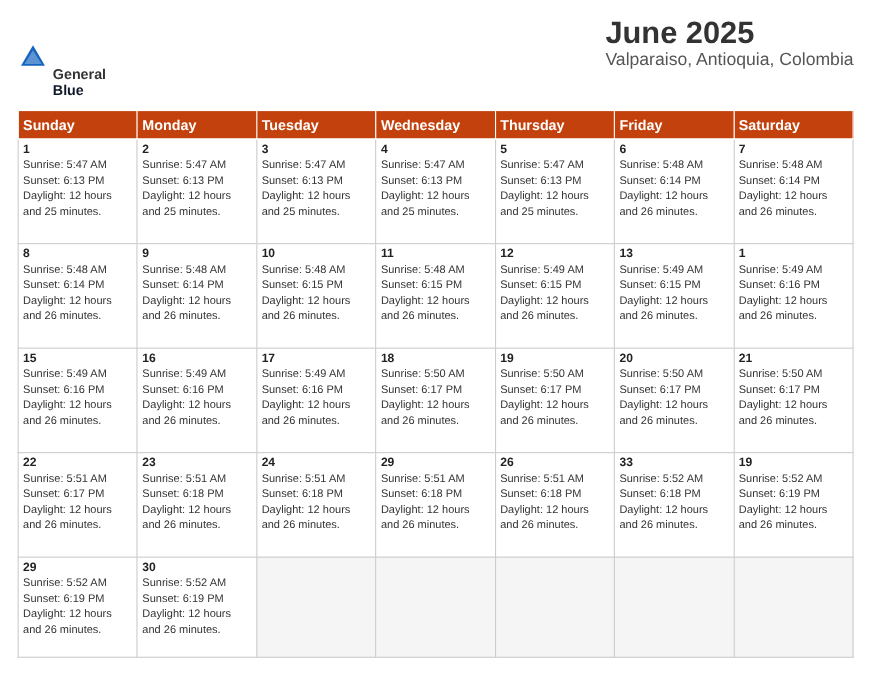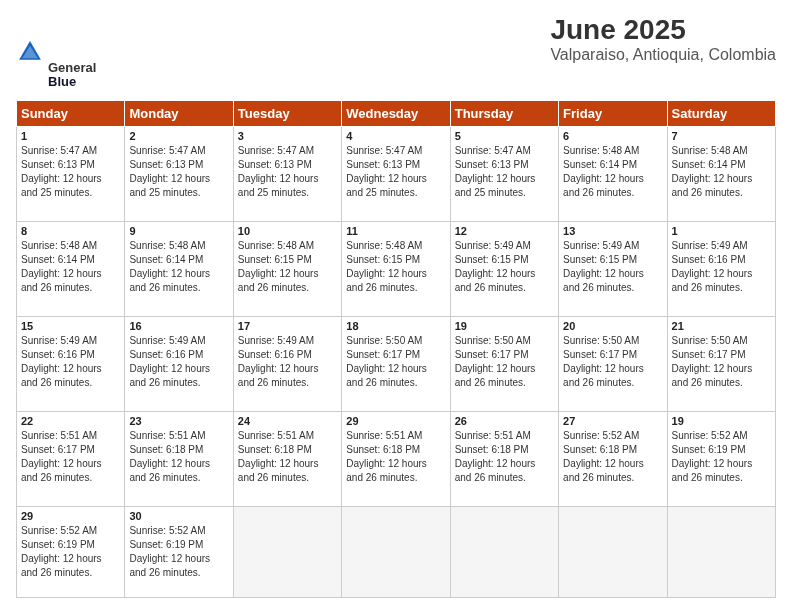--- a/index.html
+++ b/index.html
@@ -314,21 +314,21 @@
 and 26 minutes.</div>
           </td>
           <td>
             <span class="day-num">26</span>
             <div class="day-info" style="white-space: pre-line;">Sunrise: 5:51 AM
 Sunset: 6:18 PM
 Daylight: 12 hours
 and 26 minutes.</div>
           </td>
           <td>
-            <span class="day-num">27</span>
+            <span class="day-num">33</span>
             <div class="day-info" style="white-space: pre-line;">Sunrise: 5:52 AM
 Sunset: 6:18 PM
 Daylight: 12 hours
 and 26 minutes.</div>
           </td>
           <td>
             <span class="day-num">19</span>
             <div class="day-info" style="white-space: pre-line;">Sunrise: 5:52 AM
 Sunset: 6:19 PM
 Daylight: 12 hours

